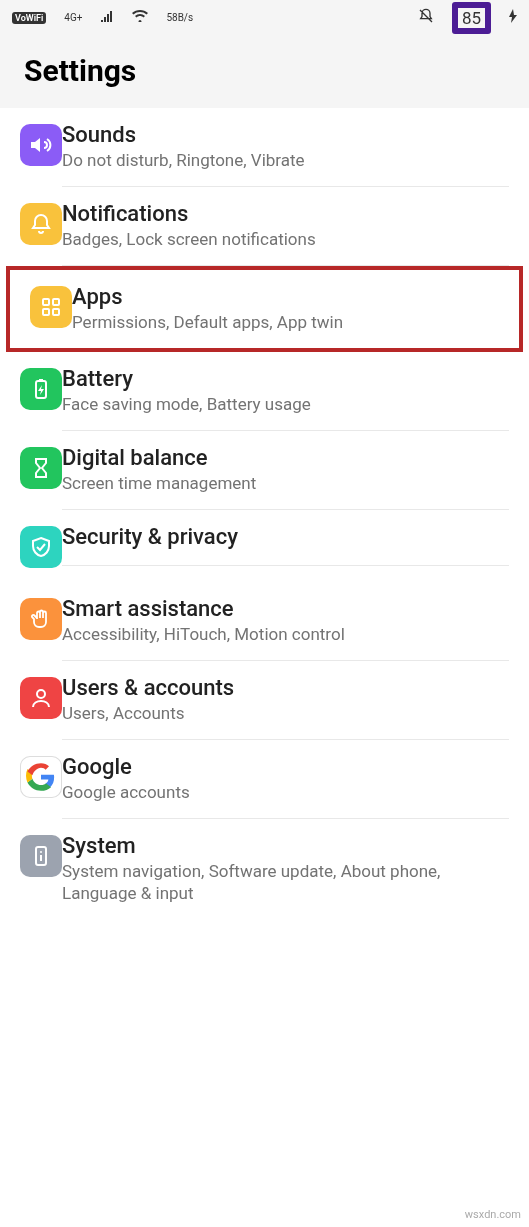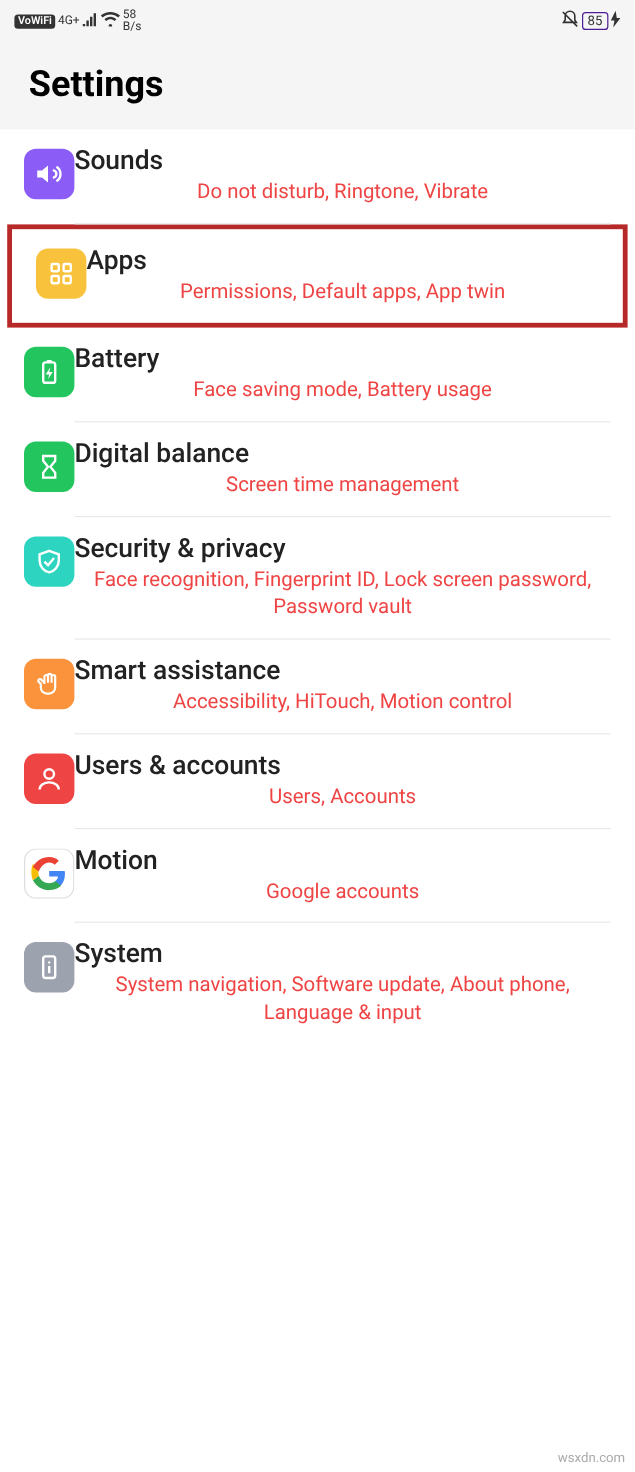--- a/index.html
+++ b/index.html
@@ -14,26 +14,26 @@
     .status-bar {
       height: 35px;
       background: #f5f5f5;
       display: flex;
       align-items: center;
       justify-content: space-between;
       padding: 0 12px;
       font-size: 13px;
       color: #333;
     }
-    .status-left, .status-right { display: flex; align-items: center; gap: 2px; }
+    .status-left, .status-right { display: flex; align-items: center; gap: 18px; }
     .vowifi { background:#333; color:#fff; border-radius:3px; padding:1px 3px; font-size:9px; font-weight:600; }
     .net-label { font-size: 10px; line-height: 1; }
     .net-speed { font-size: 10px; line-height: 1; }
-    .speed-stack { display: flex; flex-direction: column; align-items:flex-start; line-height: 1; }
-    .battery-box { border:1px solid #4c1d95; border-radius:3px; padding:0 4px; font-size:11px; }
+    .speed-stack { display: flex; flex-direction: row; align-items:flex-start; line-height: 1; }
+    .battery-box { border:6px solid #4c1d95; border-radius:3px; padding:0 4px; font-size:17px; }
     .header {
       background: #f5f5f5;
       padding: 18px 24px 20px;
     }
     .header-title {
       font-size: 30px;
       font-weight: 700;
       color: #000000;
     }
     .list { background: #fff; }
@@ -65,23 +65,22 @@
     .row:last-child .text-col { border-bottom: none; }
     .text-col.no-border { border-bottom: none; }
     .row-title {
       font-size: 22px;
       color: #222;
       font-weight: 500;
       margin-bottom: 2px;
     }
     .row-sub {
       font-size: 17px;
-      color: #ef4444;
+      color: #737373;
       line-height: 1.35;
-      text-align: center;
     }
     .watermark {
       position: absolute;
       bottom: 6px;
       right: 8px;
       font-size: 11px;
       color: #aaa;
     }
   </style>
 </head>
@@ -131,20 +130,31 @@
         <svg width="24" height="24" viewBox="0 0 24 24" fill="none">
           <path d="M11 5L6 9H2v6h4l5 4V5z" fill="#fff"></path>
           <path d="M15 9a3 3 0 010 6M18 6a7 7 0 010 12" stroke="#fff" stroke-width="2"></path>
         </svg>
       </div>
       <div class="text-col">
         <div class="row-title">Sounds</div>
         <div class="row-sub">Do not disturb, Ringtone, Vibrate</div>
       </div>
     </div>
+    <div class="row">
+      <div class="icon-box" style="background: rgb(249, 194, 60);">
+        <svg width="24" height="24" viewBox="0 0 24 24" fill="none">
+          <path d="M12 3a6 6 0 00-6 6v4l-2 3h16l-2-3V9a6 6 0 00-6-6zM10 19a2 2 0 004 0" stroke="#fff" stroke-width="2"></path>
+        </svg>
+      </div>
+      <div class="text-col">
+        <div class="row-title">Notifications</div>
+        <div class="row-sub">Badges, Lock screen notifications</div>
+      </div>
+    </div>
     <div class="row highlighted">
       <div class="icon-box" style="background: rgb(249, 194, 60);">
         <svg width="24" height="24" viewBox="0 0 24 24" fill="none">
           <rect x="4" y="4" width="6" height="6" rx="1" stroke="#fff" stroke-width="2"></rect>
           <rect x="14" y="4" width="6" height="6" rx="1" stroke="#fff" stroke-width="2"></rect>
           <rect x="4" y="14" width="6" height="6" rx="1" stroke="#fff" stroke-width="2"></rect>
           <rect x="14" y="14" width="6" height="6" rx="1" stroke="#fff" stroke-width="2"></rect>
         </svg>
       </div>
       <div class="text-col no-border">
@@ -178,21 +188,20 @@
     </div>
     <div class="row">
       <div class="icon-box" style="background: rgb(45, 212, 191);">
         <svg width="24" height="24" viewBox="0 0 24 24" fill="none">
           <path d="M12 3l8 3v5c0 5-3.5 9-8 10-4.5-1-8-5-8-10V6l8-3z" stroke="#fff" stroke-width="2"></path>
           <path d="M8 12l3 3 5-6" stroke="#fff" stroke-width="2"></path>
         </svg>
       </div>
       <div class="text-col">
         <div class="row-title">Security &amp; privacy</div>
-        <div class="row-sub">Face recognition, Fingerprint ID, Lock screen password, Password vault</div>
       </div>
     </div>
     <div class="row">
       <div class="icon-box" style="background: rgb(251, 146, 60);">
         <svg width="24" height="24" viewBox="0 0 24 24" fill="none">
           <path d="M8 12V6a1.5 1.5 0 013 0v5V5a1.5 1.5 0 013 0v6V6a1.5 1.5 0 013 0v9a5 5 0 01-5 5h-2a5 5 0 01-5-5v-3l-2-2a1.5 1.5 0 012-2l3 3" stroke="#fff" stroke-width="1.8"></path>
         </svg>
       </div>
       <div class="text-col">
         <div class="row-title">Smart assistance</div>
@@ -214,21 +223,21 @@
     <div class="row">
       <div class="icon-box" style="background: rgb(255, 255, 255); box-shadow: rgb(221, 221, 221) 0px 0px 0px 1px inset;">
         <svg width="30" height="30" viewBox="0 0 48 48">
           <path fill="#4285F4" d="M45 24.5c0-1.6-.1-2.8-.4-4H24v7.3h11.8c-.2 2-1.5 5-5 7l7.6 5.9C43 36.7 45 31 45 24.5z"></path>
           <path fill="#34A853" d="M24 46c6.5 0 12-2.1 16-5.8l-7.6-5.9c-2 1.4-4.8 2.4-8.4 2.4-6.4 0-11.9-4.2-13.8-10l-7.9 6.1C6.3 40.6 14.5 46 24 46z"></path>
           <path fill="#FBBC05" d="M10.2 26.7c-.5-1.4-.8-3-.8-4.7s.3-3.3.8-4.7l-7.9-6.1C.8 14.6 0 18.2 0 22s.8 7.4 2.3 10.8l7.9-6.1z"></path>
           <path fill="#EA4335" d="M24 9.3c3.6 0 6 1.6 7.4 2.9l5.4-5.3C33.5 3.5 29.1 2 24 2 14.5 2 6.3 7.4 2.3 15.2l7.9 6.1C12.1 15.5 17.6 9.3 24 9.3z"></path>
         </svg>
       </div>
       <div class="text-col">
-        <div class="row-title">Motion</div>
+        <div class="row-title">Google</div>
         <div class="row-sub">Google accounts</div>
       </div>
     </div>
     <div class="row">
       <div class="icon-box" style="background: rgb(156, 163, 175);">
         <svg width="24" height="24" viewBox="0 0 24 24" fill="none">
           <rect x="7" y="3" width="10" height="18" rx="2" stroke="#fff" stroke-width="2"></rect>
           <circle cx="12" cy="8" r="1" fill="#fff"></circle>
           <rect x="11" y="11" width="2" height="6" fill="#fff"></rect>
         </svg>

